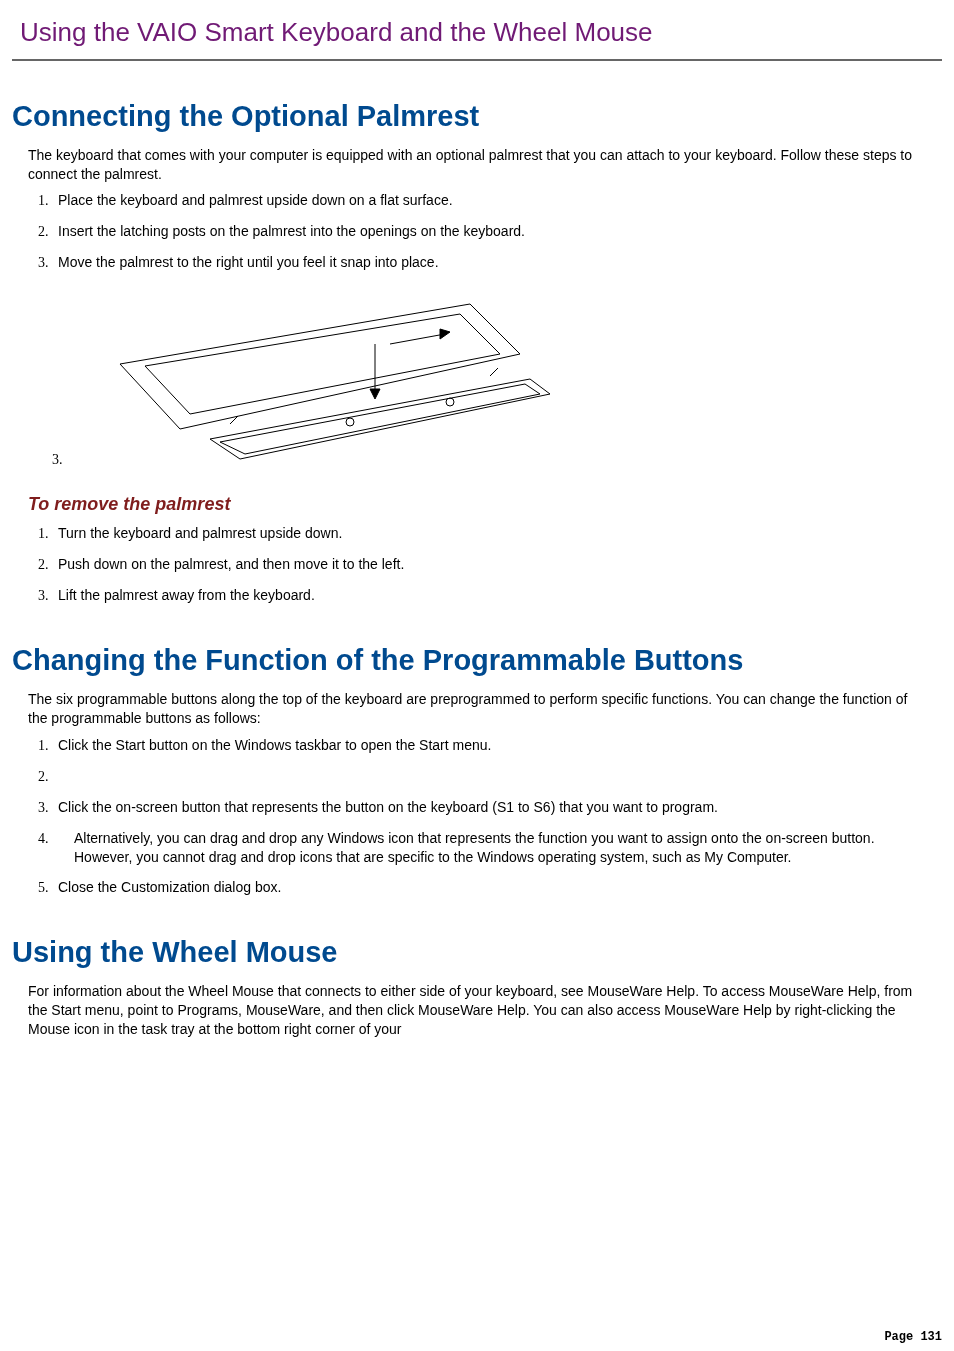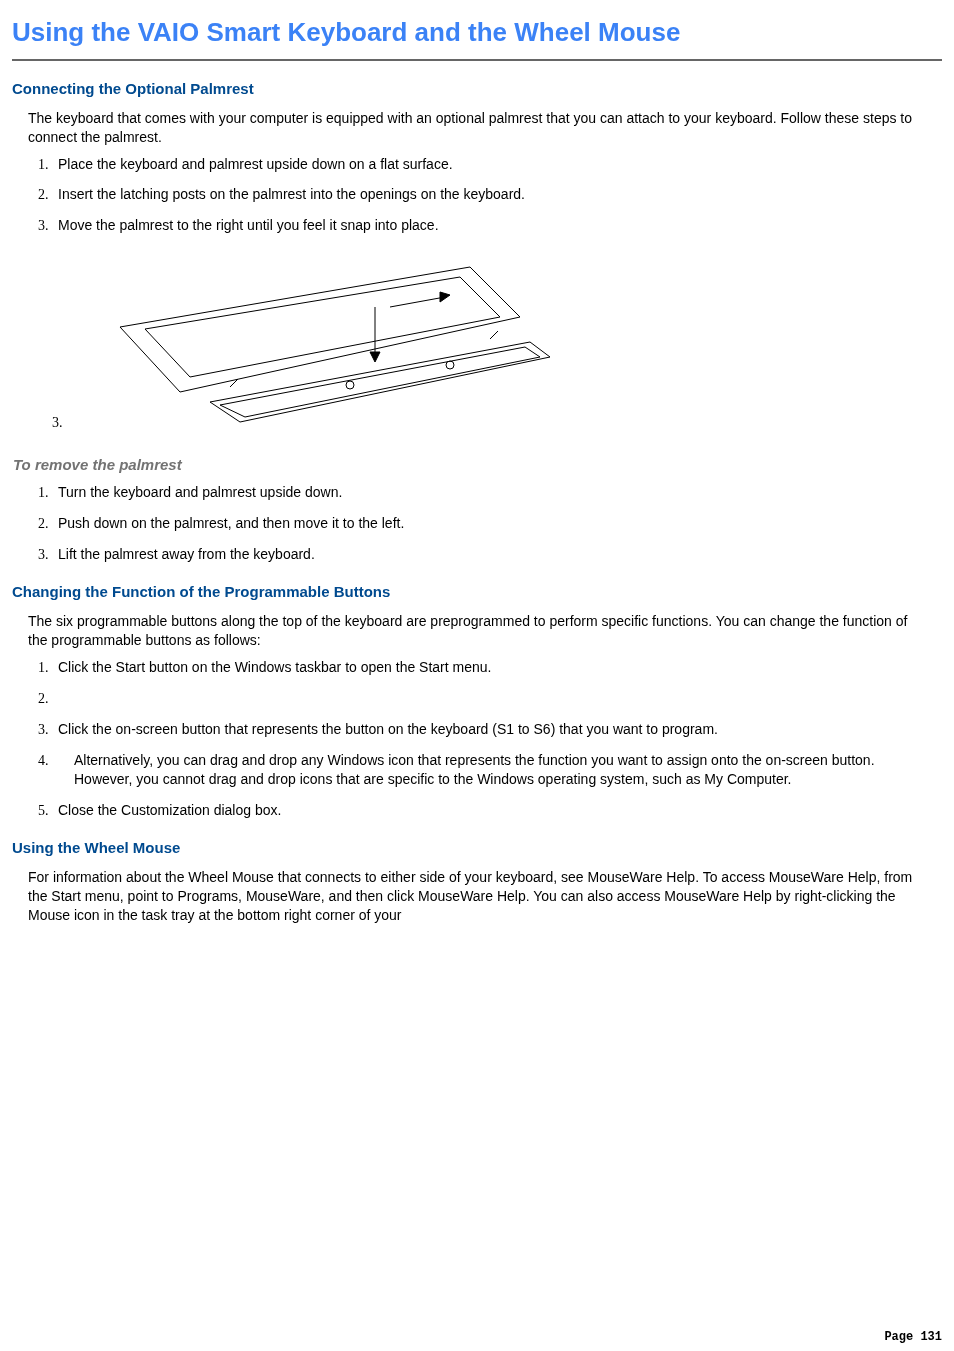--- a/index.html
+++ b/index.html
@@ -4,43 +4,43 @@
 <style>
   body {
     font-family: Verdana, Arial, sans-serif;
     margin: 0;
     padding: 10px 12px;
     color: #000;
     font-size: 14px;
     line-height: 1.35;
   }
   h1 {
-    color: #3b82f6;
+    color: #701a75;
     font-size: 26px;
-    font-weight: bold;
-    margin: 6px 0 10px 0;
+    font-weight: normal;
+    margin: 6px 0 10px 8px;
     line-height: 1.25;
   }
   hr.title-rule {
     border: none;
     border-top: 2px solid #666;
     margin: 6px 0 14px 0;
   }
   h2 {
     color: #004a8f;
-    font-size: 15px;
+    font-size: 29px;
     font-weight: bold;
-    margin: 18px 0 10px 0;
+    margin: 36px 0 10px 0;
   }
   h3.subhead {
-    color: #737373;
+    color: #7f1d1d;
     font-style: italic;
     font-weight: bold;
-    font-size: 15px;
-    margin: 18px 0 8px 1px;
+    font-size: 18px;
+    margin: 18px 0 8px 16px;
   }
   p {
     margin: 8px 16px;
   }
   ol {
     margin: 8px 0 8px 0;
     padding-left: 40px;
   }
   ol li {
     margin-bottom: 12px;

